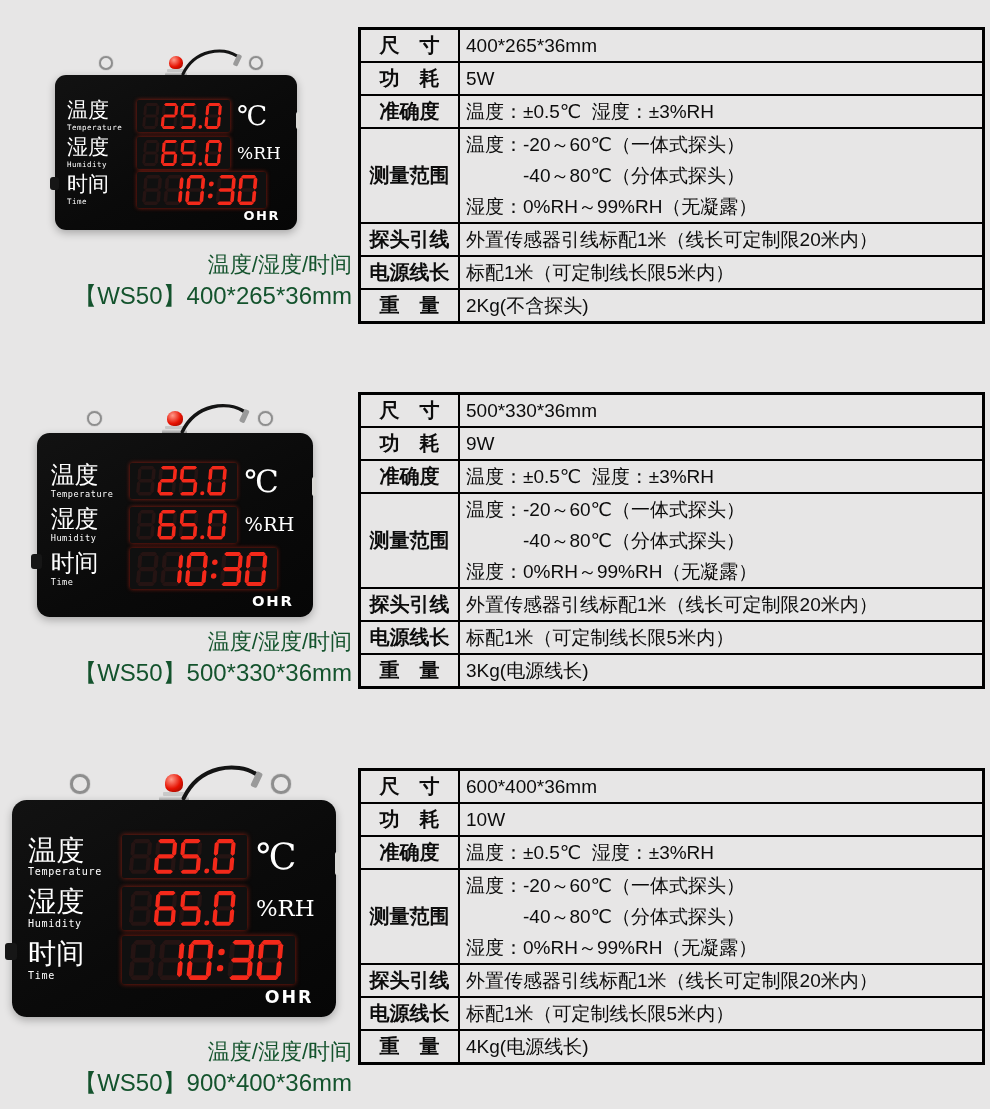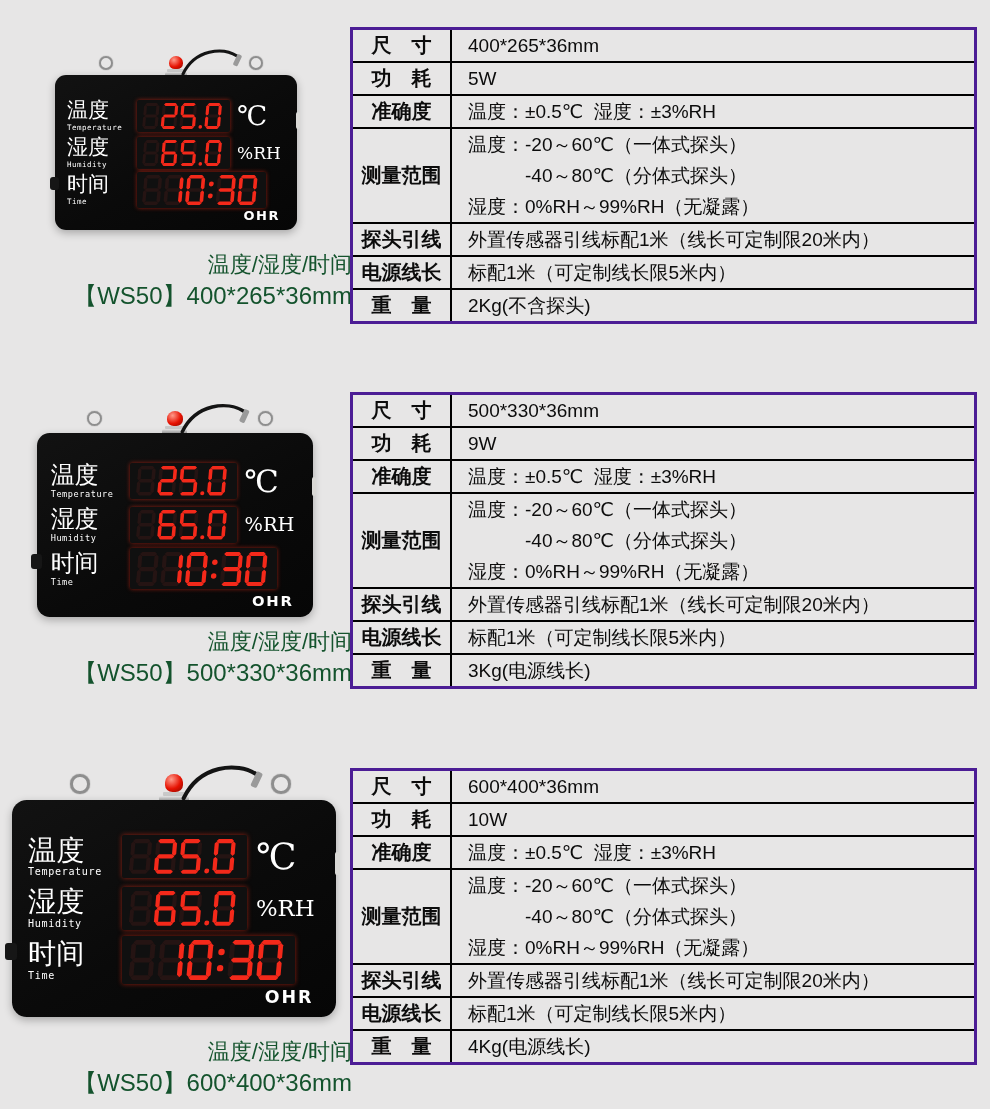--- a/index.html
+++ b/index.html
@@ -73,31 +73,31 @@
     letter-spacing:calc(1.5px * var(--s));font-family:"DejaVu Sans","Liberation Sans",sans-serif;
   }
 
   
   .caption{position:absolute;left:0;width:352px;text-align:right;color:#14532d;}
   .cap1{font-size:22px;font-weight:500;}
   .cap2{font-size:24px;font-weight:500;}
 
   
   .spec-table{
-    position:absolute;left:350px;width:627px;
-    border:3px solid #4c1d95;box-sizing:border-box;
+    position:absolute;left:358px;width:627px;
+    border:3px solid #000000;box-sizing:border-box;
   }
   .t-row{display:flex;border-bottom:2px solid #000;}
   .t-row:last-child{border-bottom:none;}
   .t-label{
     width:97px;flex:none;border-right:2px solid #000;
     display:flex;align-items:center;justify-content:center;
     font-size:20px;font-weight:600;white-space:pre;color:#0c0c0c;
   }
-  .t-value{flex:1;min-width:0;padding-left:16px;display:flex;flex-direction:column;justify-content:flex-start;}
+  .t-value{flex:1;min-width:0;padding-left:6px;display:flex;flex-direction:column;justify-content:flex-start;}
   .t-line{line-height:31px;font-size:19px;font-weight:500;white-space:pre;color:#0c0c0c;}
   .t-line.indent{padding-left:57px;}
   .t-row.single{min-height:31px;}
 </style>
 </head>
 <body>
 
 <div class="stage">
 
   <div class="img-block" style="--s:1; --sy:1; left:55px; top:49px;">
@@ -710,21 +710,21 @@
                 <polygon class="off" points="11,44 49,44 55,50 49,56 11,56 5,50"></polygon>
               </g>
             </svg>
           </div>
       </div>
       <div class="plogo">OHR</div>
     </div>
   </div>
   <div class="caption" style="top:1037px;">
     <div class="cap1">温度/湿度/时间</div>
-    <div class="cap2">【WS50】600*400*36mm</div>
+    <div class="cap2">【WS50】900*400*36mm</div>
   </div>
   <div class="spec-table" style="top:768px;">
       <div class="t-row single">
         <div class="t-label">尺　寸</div>
         <div class="t-value">
           <div class="t-line">600*400*36mm</div>
         </div>
       </div>
       <div class="t-row single">
         <div class="t-label">功　耗</div>

